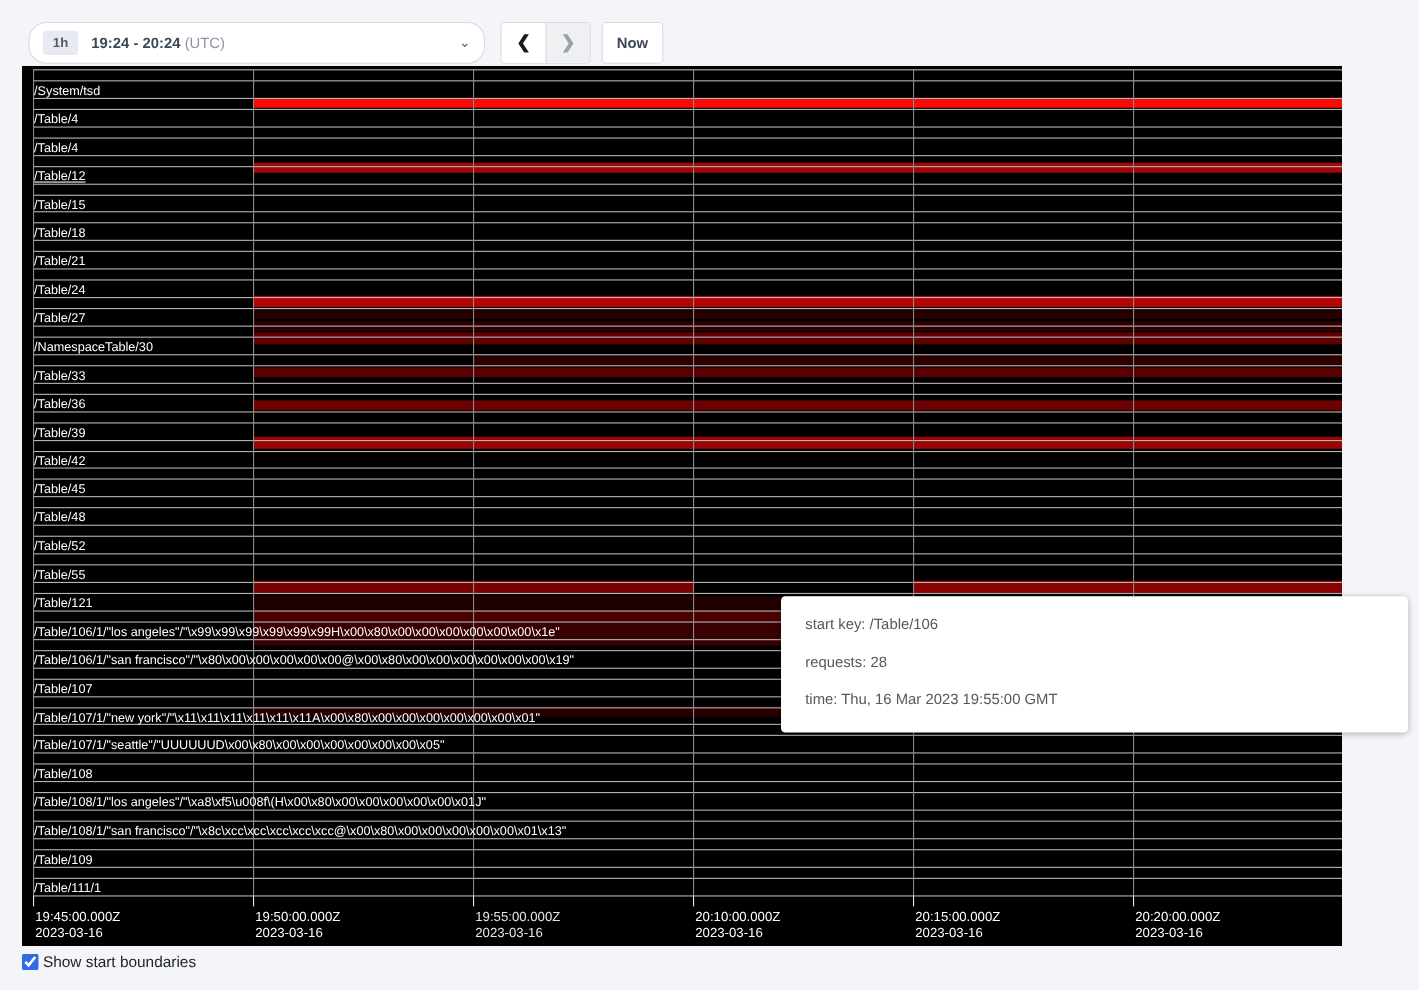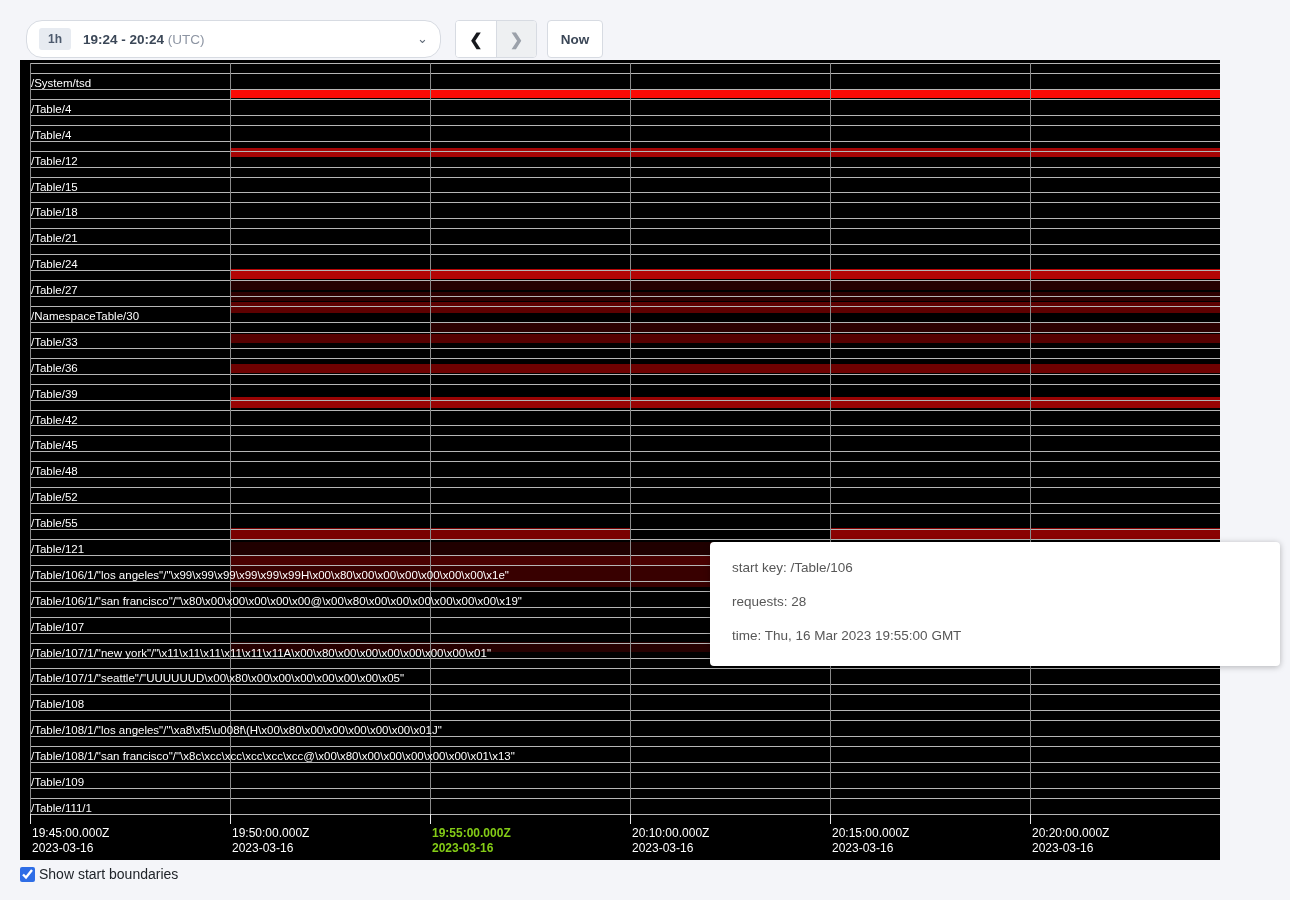--- a/index.html
+++ b/index.html
@@ -153,21 +153,21 @@
     <div class="hline" style="left: 10px; width: 1190px; top: 753.81px; background: rgb(181, 181, 181);"></div>
     <div class="vline" style="left: 10px; top: 3px; height: 751px; background: rgb(138, 138, 138);"></div>
     <div class="vline" style="left: 210px; top: 3px; height: 751px; background: rgb(138, 138, 138);"></div>
     <div class="vline" style="left: 410px; top: 3px; height: 751px; background: rgb(138, 138, 138);"></div>
     <div class="vline" style="left: 610px; top: 3px; height: 751px; background: rgb(138, 138, 138);"></div>
     <div class="vline" style="left: 810px; top: 3px; height: 751px; background: rgb(138, 138, 138);"></div>
     <div class="vline" style="left: 1010px; top: 3px; height: 751px; background: rgb(138, 138, 138);"></div>
     <div class="rowlabel" style="top: 23px; color: rgb(255, 255, 255);">/System/tsd</div>
     <div class="rowlabel" style="top: 48.89px; color: rgb(255, 255, 255);">/Table/4</div>
     <div class="rowlabel" style="top: 74.78px; color: rgb(255, 255, 255);">/Table/4</div>
-    <div class="rowlabel" style="top: 100.67px; color: rgb(255, 255, 255);">/Table/12</div>
+    <div class="rowlabel" style="top: 100.67px; color: rgb(255, 255, 255); text-decoration: underline;">/Table/12</div>
     <div class="rowlabel" style="top: 126.56px; color: rgb(255, 255, 255);">/Table/15</div>
     <div class="rowlabel" style="top: 152.45px; color: rgb(255, 255, 255);">/Table/18</div>
     <div class="rowlabel" style="top: 178.34px; color: rgb(255, 255, 255);">/Table/21</div>
     <div class="rowlabel" style="top: 204.23px; color: rgb(255, 255, 255);">/Table/24</div>
     <div class="rowlabel" style="top: 230.12px; color: rgb(255, 255, 255);">/Table/27</div>
     <div class="rowlabel" style="top: 256.01px; color: rgb(255, 255, 255);">/NamespaceTable/30</div>
     <div class="rowlabel" style="top: 281.9px; color: rgb(255, 255, 255);">/Table/33</div>
     <div class="rowlabel" style="top: 307.79px; color: rgb(255, 255, 255);">/Table/36</div>
     <div class="rowlabel" style="top: 333.68px; color: rgb(255, 255, 255);">/Table/39</div>
     <div class="rowlabel" style="top: 359.57px; color: rgb(255, 255, 255);">/Table/42</div>
@@ -190,21 +190,21 @@
     <div class="xlabel" style="left: 12px; top: 766px; color: rgb(255, 255, 255);">
       <div>19:45:00.000Z</div>
       <div>2023-03-16</div>
     </div>
     <div class="tick" style="left: 210px; top: 754px;"></div>
     <div class="xlabel" style="left: 212px; top: 766px; color: rgb(255, 255, 255);">
       <div>19:50:00.000Z</div>
       <div>2023-03-16</div>
     </div>
     <div class="tick" style="left: 410px; top: 754px;"></div>
-    <div class="xlabel" style="left: 412px; top: 766px; color: #84cc16; font-weight: bold;">
+    <div class="xlabel" style="left: 412px; top: 766px; color: #e5e5e5;">
       <div>19:55:00.000Z</div>
       <div>2023-03-16</div>
     </div>
     <div class="tick" style="left: 610px; top: 754px;"></div>
     <div class="xlabel" style="left: 612px; top: 766px; color: rgb(255, 255, 255);">
       <div>20:10:00.000Z</div>
       <div>2023-03-16</div>
     </div>
     <div class="tick" style="left: 810px; top: 754px;"></div>
     <div class="xlabel" style="left: 812px; top: 766px; color: rgb(255, 255, 255);">

